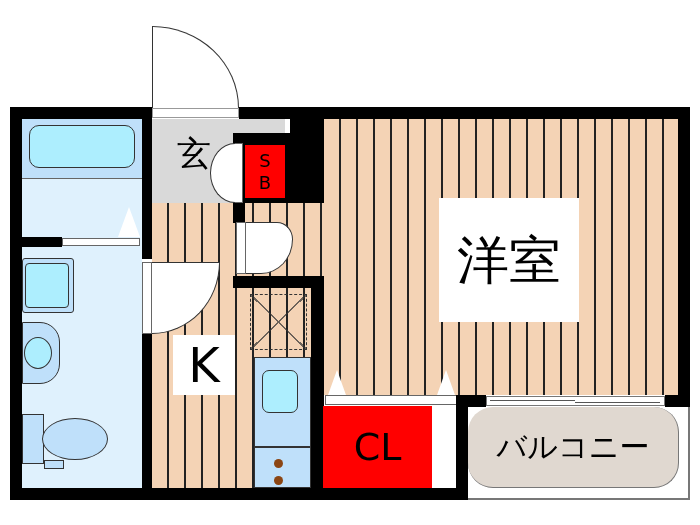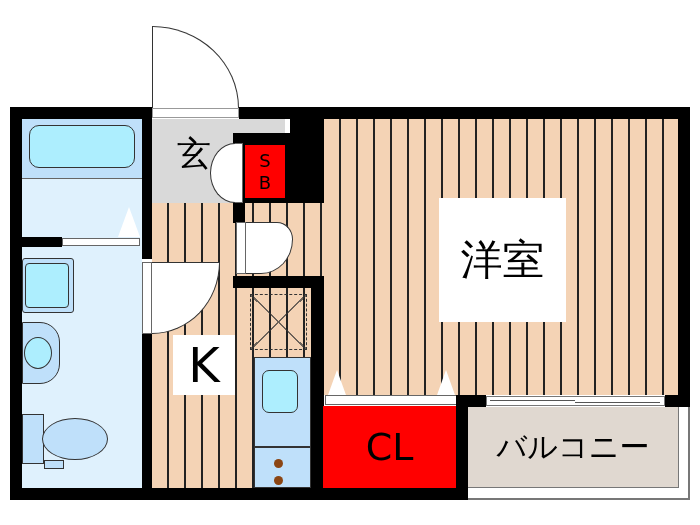--- a/index.html
+++ b/index.html
@@ -24,21 +24,21 @@
 <div class="wall" style="left:10px; top:107px; width:142px; height:12px;"></div>
 <div class="wall" style="left:239px; top:107px; width:150px; height:12px;"></div>
 <div class="wall" style="left:300px; top:107px; width:390px; height:12px;"></div>
 <div class="wall" style="left:10px; top:107px; width:12px; height:392px;"></div>
 <div class="wall" style="left:10px; top:488px; width:158px; height:12px;"></div>
 <div class="wall" style="left:140px; top:488px; width:326px; height:12px;"></div>
 <div class="wall" style="left:678px; top:107px; width:12px; height:300px;"></div>
 
 <div class="floor-wood" style="left:324px; top:119px; width:354px; height:276px;"></div>
 <div class="wall" style="left:290px; top:119px; width:34px; height:90px;"></div>
-<div class="label white-box" style="left:439px; top:198px; width:127px; height:124px; flex-direction:row; font-size:42px; line-height:50px;">
+<div class="label white-box" style="left:439px; top:198px; width:140px; height:124px; flex-direction:row; font-size:52px; line-height:50px;">
   <span>洋室</span>
 </div>
 
 <div class="abs" style="left:22px; top:119px; width:120px; height:369px; background:#dff1fd;"></div>
 <div class="abs" style="left:22px; top:119px; width:120px; height:60px; background:#bfe0fa; border-bottom:1px solid #666;"></div>
 <div class="abs" style="left:29px; top:125px; width:106px; height:43px; background:#adeefe; border:1.5px solid #333; border-radius:10px;"></div>
 <div class="abs" style="left:118px; top:207px; width:0; height:0; border-left:11px solid transparent; border-right:11px solid transparent; border-bottom:30px solid #fff;"></div>
 <div class="wall" style="left:22px; top:237px; width:40px; height:10px;"></div>
 <div class="abs" style="left:62px; top:238px; width:78px; height:8px; background:#fff; border:1px solid #666;"></div>
 <div class="abs" style="left:22px; top:258px; width:52px; height:55px; background:#bfe0fa; border:1.5px solid #333; border-radius:3px;"></div>
@@ -79,21 +79,21 @@
 <div class="abs" style="left:254px; top:357px; width:57px; height:90px; background:#bfe0fa; border:1px solid #333;"></div>
 <div class="abs" style="left:262px; top:370px; width:36px; height:43px; background:#adeefe; border:1.5px solid #333; border-radius:7px;"></div>
 <div class="abs" style="left:254px; top:447px; width:57px; height:41px; background:#bfe0fa; border:1px solid #333;"></div>
 <div class="abs" style="left:274px; top:459px; width:9px; height:9px; background:#8b4513; border-radius:50%;"></div>
 <div class="abs" style="left:274px; top:476px; width:9px; height:9px; background:#8b4513; border-radius:50%;"></div>
 
 <div class="abs" style="left:325px; top:395px; width:133px; height:10px; background:#fff; border:1px solid #666;"></div>
 <div class="abs" style="left:328px; top:370px; width:0; height:0; border-left:9px solid transparent; border-right:9px solid transparent; border-bottom:25px solid #fff;"></div>
 <div class="abs" style="left:437px; top:370px; width:0; height:0; border-left:9px solid transparent; border-right:9px solid transparent; border-bottom:25px solid #fff;"></div>
 <div class="wall" style="left:456px; top:395px; width:12px; height:105px;"></div>
-<div class="label" style="left:323px; top:406px; width:133px; height:82px; background:#ff0000; font-size:38px;">CL</div>
+<div class="label" style="left:323px; top:406px; width:109px; height:82px; background:#ff0000; font-size:38px;">CL</div>
 
 <div class="wall" style="left:456px; top:395px; width:30px; height:12px;"></div>
 <div class="wall" style="left:665px; top:395px; width:25px; height:12px;"></div>
 <div class="abs" style="left:486px; top:396px; width:179px; height:10px; background:#fff; border:1px solid #777;"></div>
 <div class="abs" style="left:490px; top:400px; width:85px; height:1px; background:#555;"></div>
 <div class="abs" style="left:575px; top:402px; width:85px; height:1px; background:#555;"></div>
 <div class="abs" style="left:468px; top:407px; width:222px; height:93px; background:#fff; border-right:2px solid #777; border-bottom:2px solid #777;"></div>
-<div class="label" style="left:468px; top:407px; width:210px; height:80px; background:#e0d8d0; border-right:1px solid #777; border-bottom:1px solid #777; font-size:30px;">バルコニー</div>
+<div class="label" style="left:468px; top:407px; width:210px; height:80px; background:#e0d8d0; border-right:1px solid #777; border-bottom:1px solid #777; font-size:30px;border-radius:25px;">バルコニー</div>
 
 </body></html>

